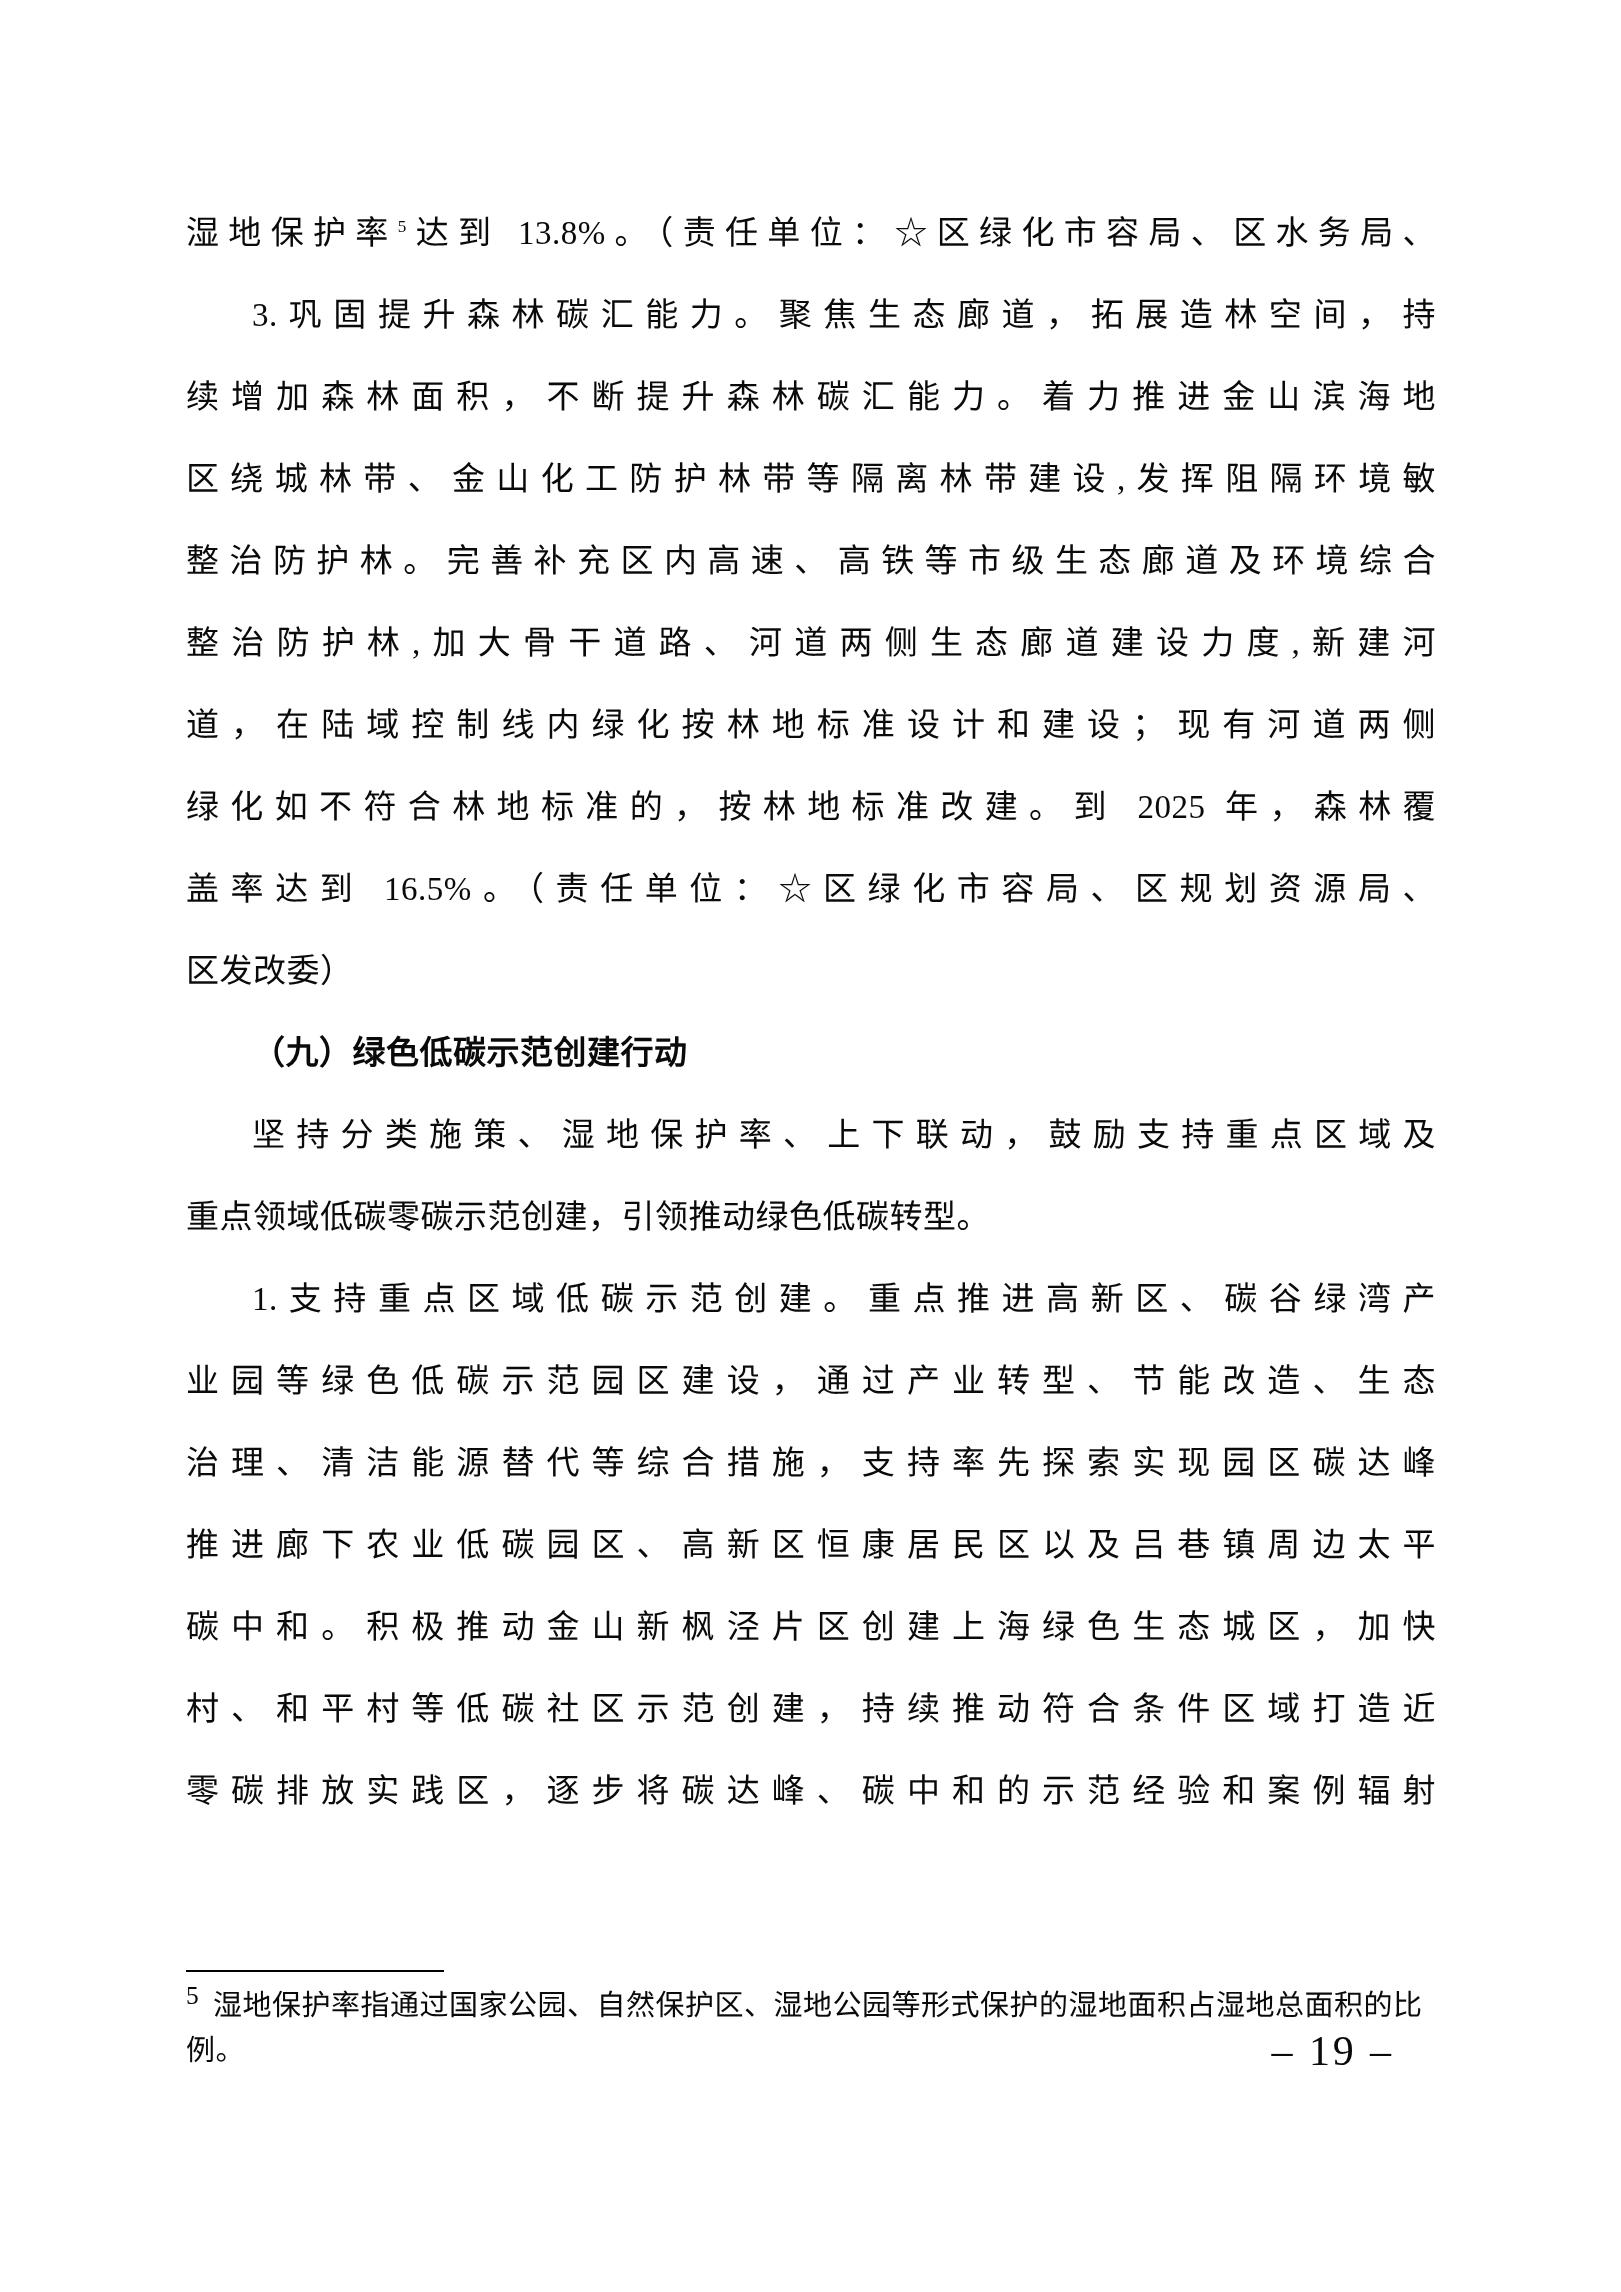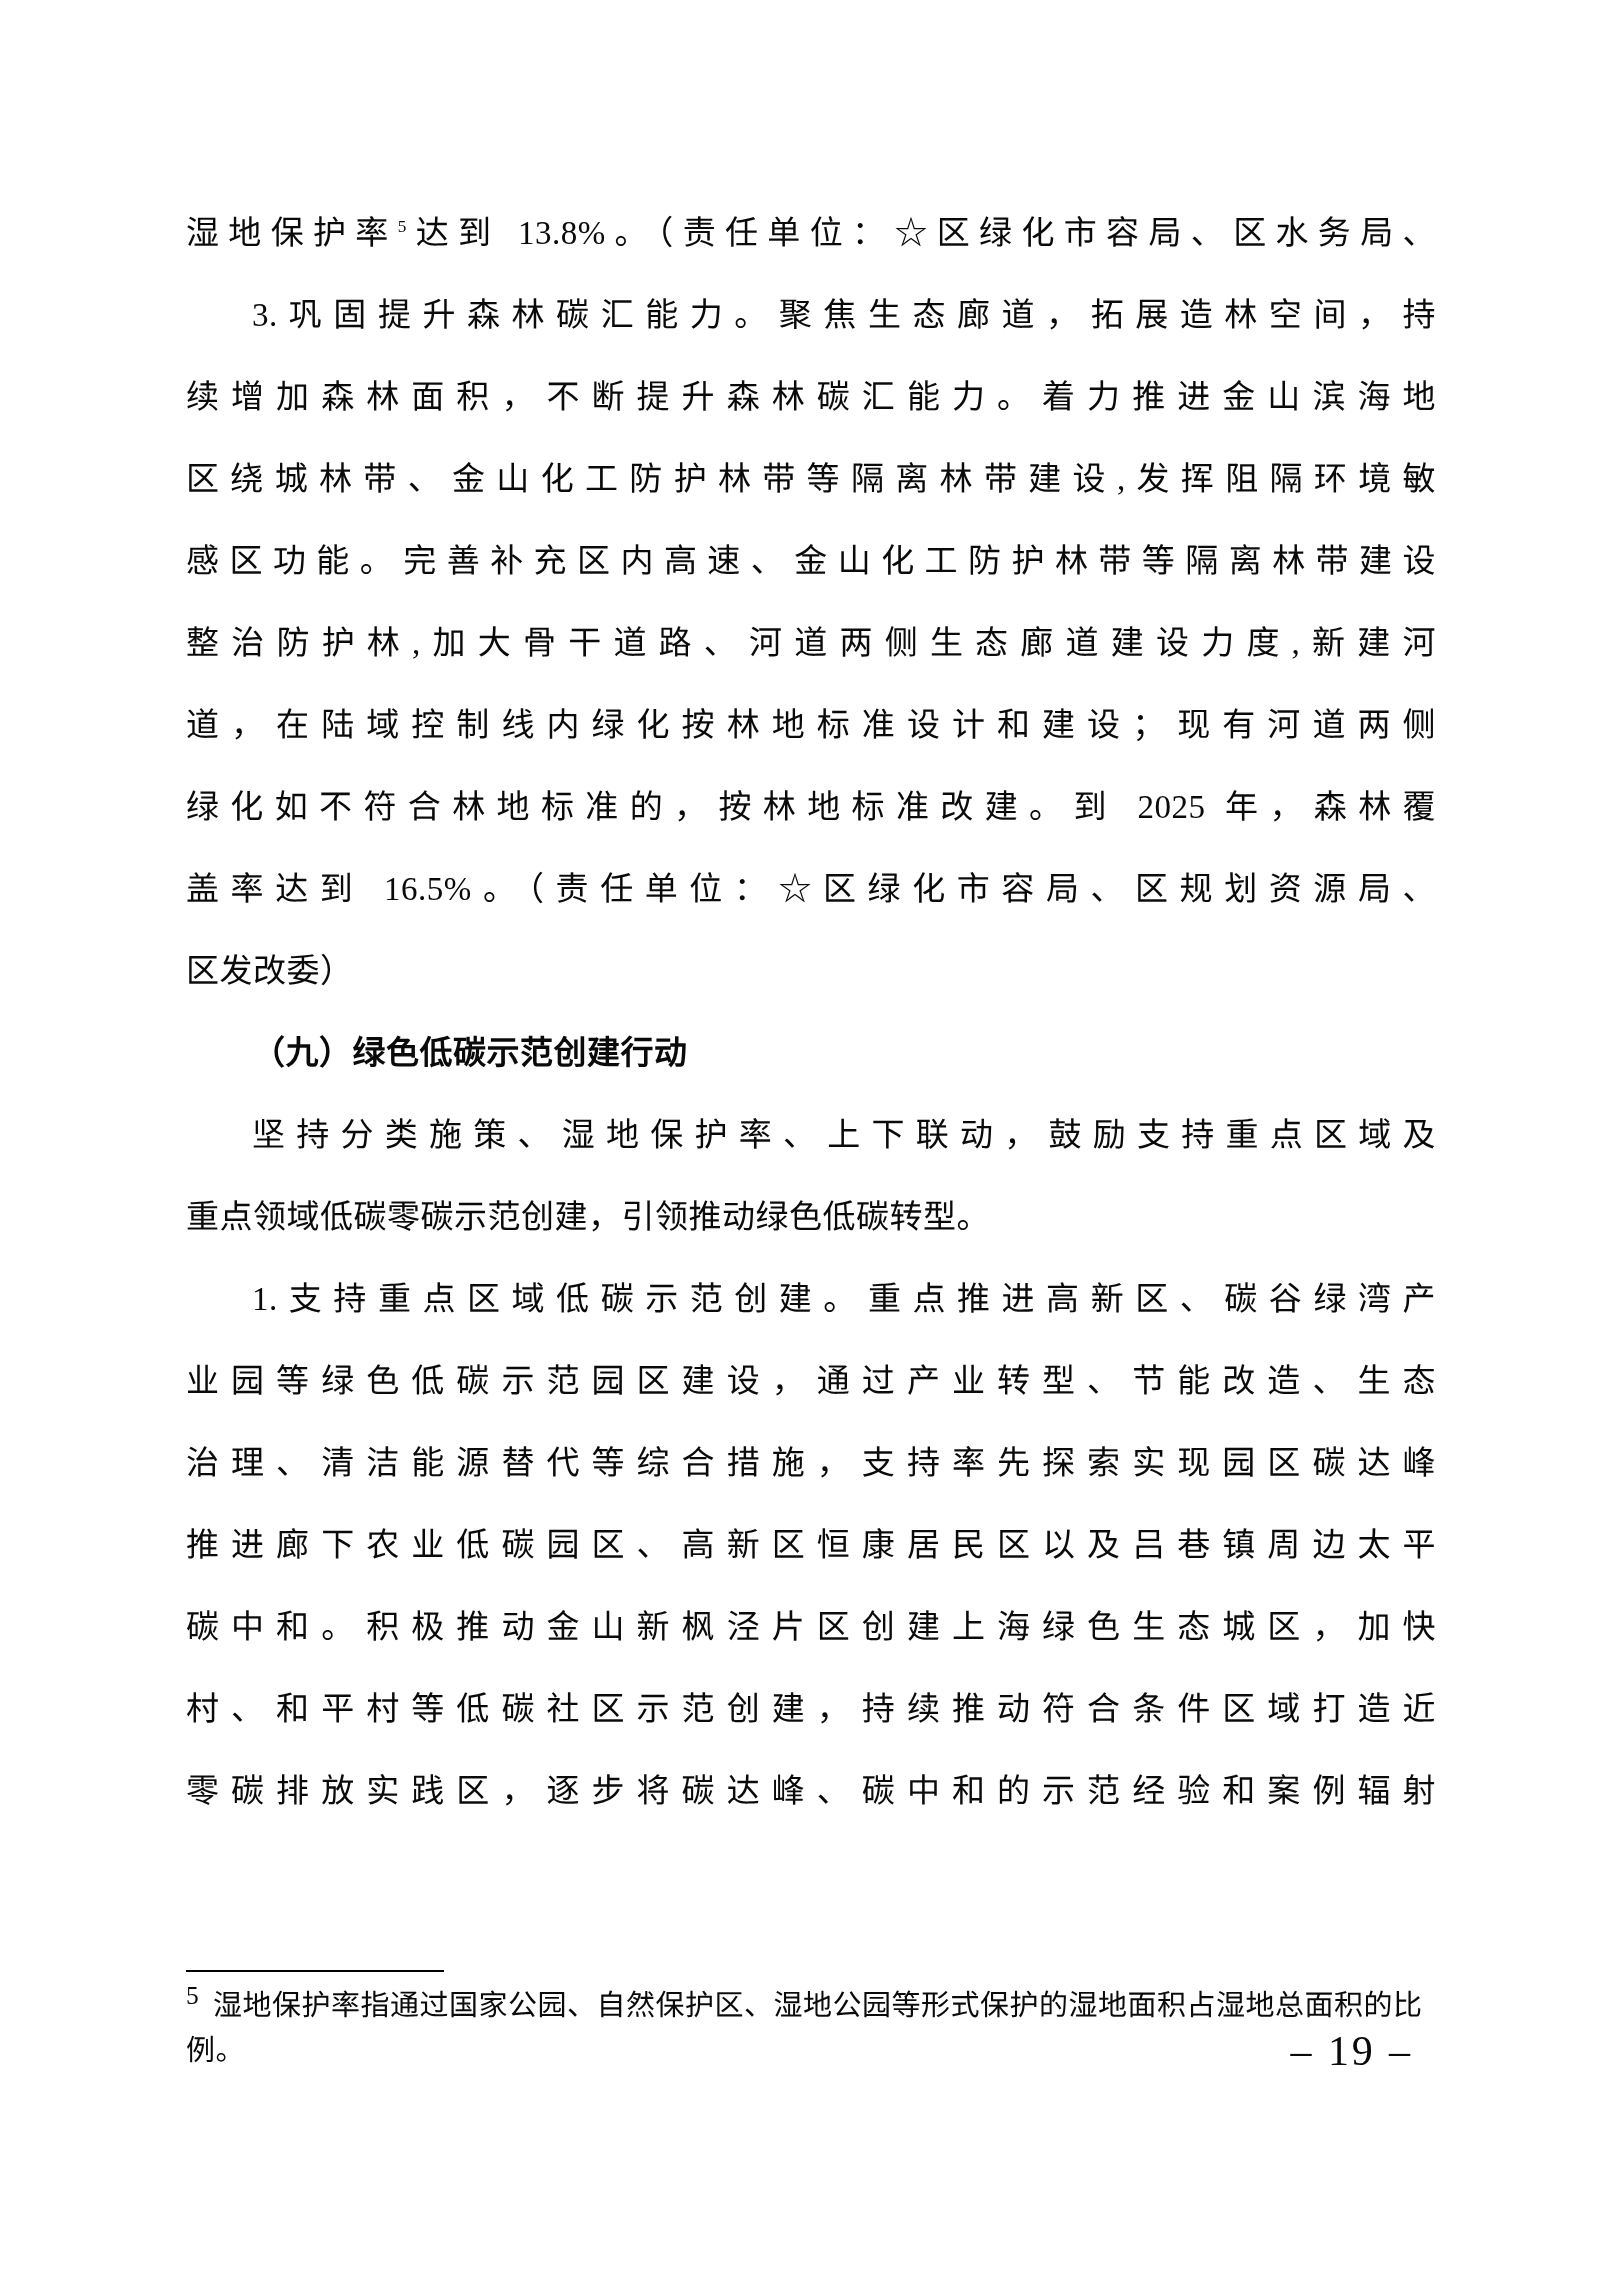--- a/index.html
+++ b/index.html
@@ -68,40 +68,40 @@
   }
   .footnote .fn-marker {
     font-size: 25.5px;
     vertical-align: super;
     line-height: 0;
     margin-right: 13.7px;
   }
   .page-num {
     position: absolute;
     top: 2027px;
-    right: 208px;
+    right: 227px;
     font-size: 42px;
     line-height: 49px;
     letter-spacing: 2.9px;
     font-family: "Liberation Serif", "DejaVu Serif", serif;
   }
 </style>
 </head>
 <body>
 
 <div class="page">
 
   <div class="content">
 
     <div class="line j"><span>湿地保护率</span><sup>5</sup><span>达到 13.8%。（责任单位：☆区绿化市容局、区水务局、</span></div>
 
     <div class="line ind j">3.巩固提升森林碳汇能力。聚焦生态廊道，拓展造林空间，持</div>
     <div class="line j">续增加森林面积，不断提升森林碳汇能力。着力推进金山滨海地</div>
     <div class="line j">区绕城林带、金山化工防护林带等隔离林带建设,发挥阻隔环境敏</div>
-    <div class="line j">感区功能。完善补充区内高速、金山化工防护林带等隔离林带建设</div>
+    <div class="line j">整治防护林。完善补充区内高速、高铁等市级生态廊道及环境综合</div>
     <div class="line j">整治防护林,加大骨干道路、河道两侧生态廊道建设力度,新建河</div>
     <div class="line j">道，在陆域控制线内绿化按林地标准设计和建设；现有河道两侧</div>
     <div class="line j">绿化如不符合林地标准的，按林地标准改建。到 2025 年，森林覆</div>
     <div class="line j">盖率达到 16.5%。（责任单位：☆区绿化市容局、区规划资源局、</div>
     <div class="line">区发改委）</div>
 
     <div class="line ind bold">（九）绿色低碳示范创建行动</div>
 
     <div class="line ind j">坚持分类施策、湿地保护率、上下联动，鼓励支持重点区域及</div>
     <div class="line">重点领域低碳零碳示范创建，引领推动绿色低碳转型。</div>

